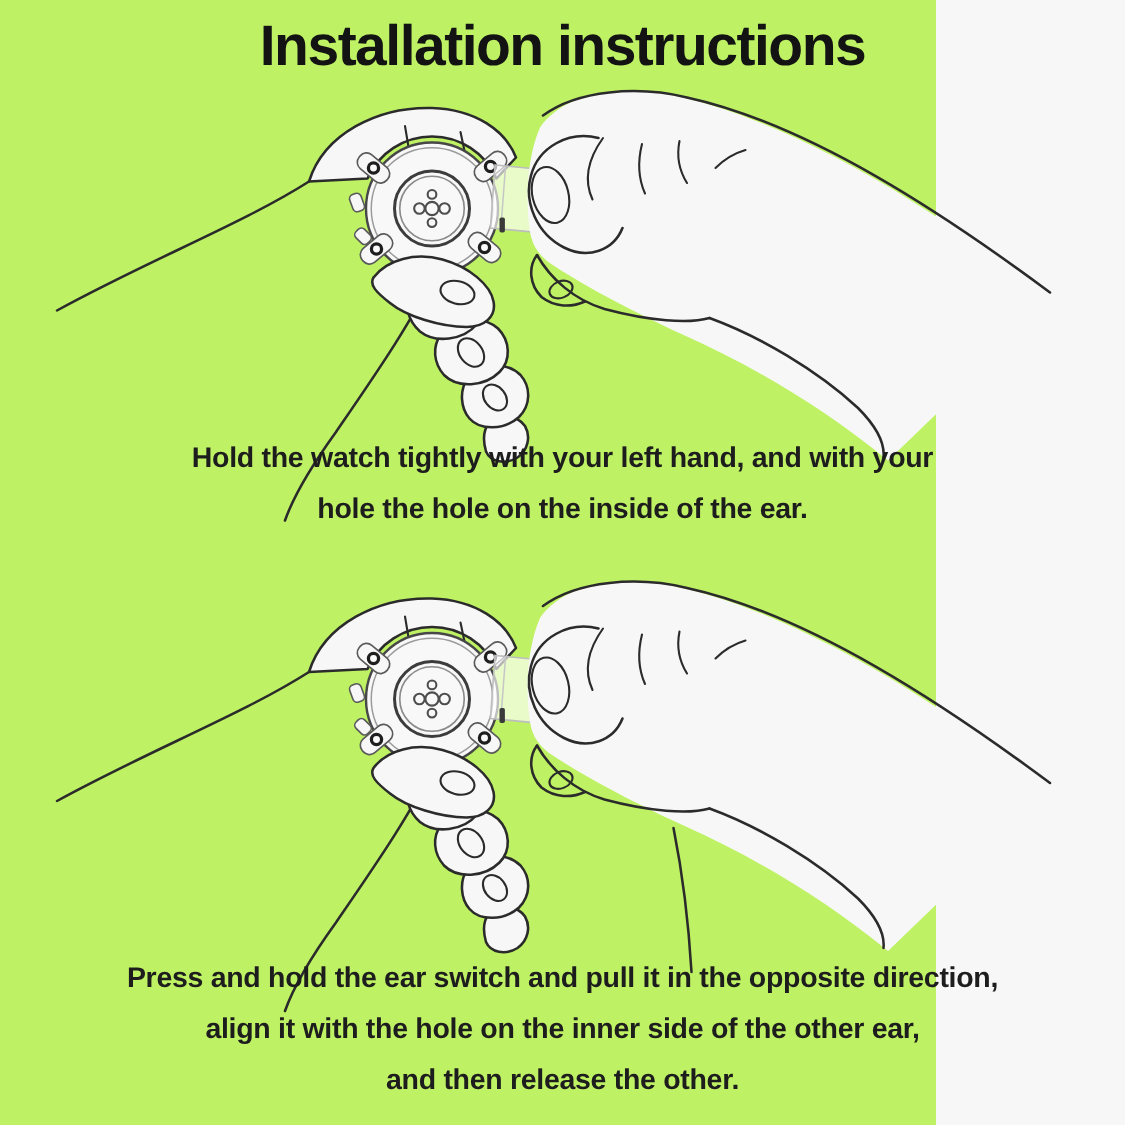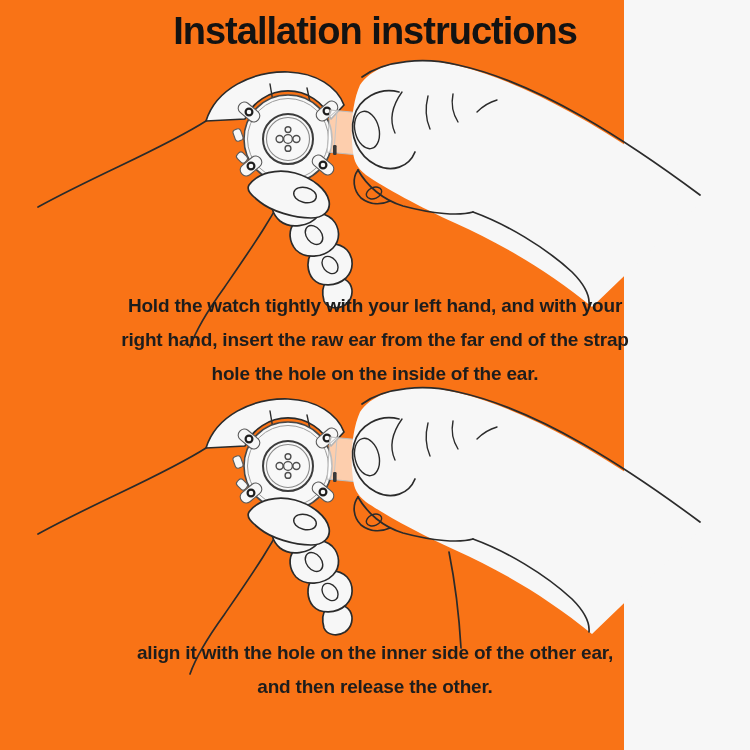--- a/index.html
+++ b/index.html
@@ -1,21 +1,21 @@
 <!DOCTYPE html>
 <html><head>
 <meta charset="utf-8">
 <style>
   html,body{margin:0;padding:0;}
   body{
     width:750px;height:750px;overflow:hidden;
     background:#f7f7f7;
     font-family:"Liberation Sans","DejaVu Sans",sans-serif;
   }
-  .page{position:relative;width:624px;height:750px;background:#f97316;}
+  .page{position:relative;width:624px;height:750px;background:#bef264;}
   .title{
     position:absolute;top:8px;left:0;width:750px;margin:0;
     text-align:center;font-size:38px;font-weight:700;letter-spacing:-1px;
     color:#131313;line-height:1.25;
   }
   .illo{position:absolute;left:0;width:750px;height:300px;display:block;}
   #illo1{top:55px;}
   #illo2{top:382px;}
   .caption{
     position:absolute;left:0;width:750px;text-align:center;
@@ -127,26 +127,26 @@
         </g>
       </g>
     </defs>
   </svg>
 
   <svg id="illo1" class="illo" viewBox="0 0 750 300" aria-label="two-hands-holding-smartwatch-back-inserting-strap-raw-ear">
     <use href="#handsWatch" xlink:href="#handsWatch"></use>
   </svg>
   <div id="cap1" class="caption">
     <div>Hold the watch tightly with your left hand, and with your</div>
-    <div>right hand, insert the raw ear from the far end of the strap</div>
     <div>hole the hole on the inside of the ear.</div>
   </div>
 
   <svg id="illo2" class="illo" viewBox="0 0 750 300" aria-label="two-hands-holding-smartwatch-back-pressing-ear-switch">
     <use href="#handsWatch" xlink:href="#handsWatch"></use>
     <path class="ln" d="M449 170 C455 200 459 232 461 266"></path>
   </svg>
   <div id="cap2" class="caption">
+    <div>Press and hold the ear switch and pull it in the opposite direction,</div>
     <div>align it with the hole on the inner side of the other ear,</div>
     <div>and then release the other.</div>
   </div>
 
 </div>
 
 </body></html>

